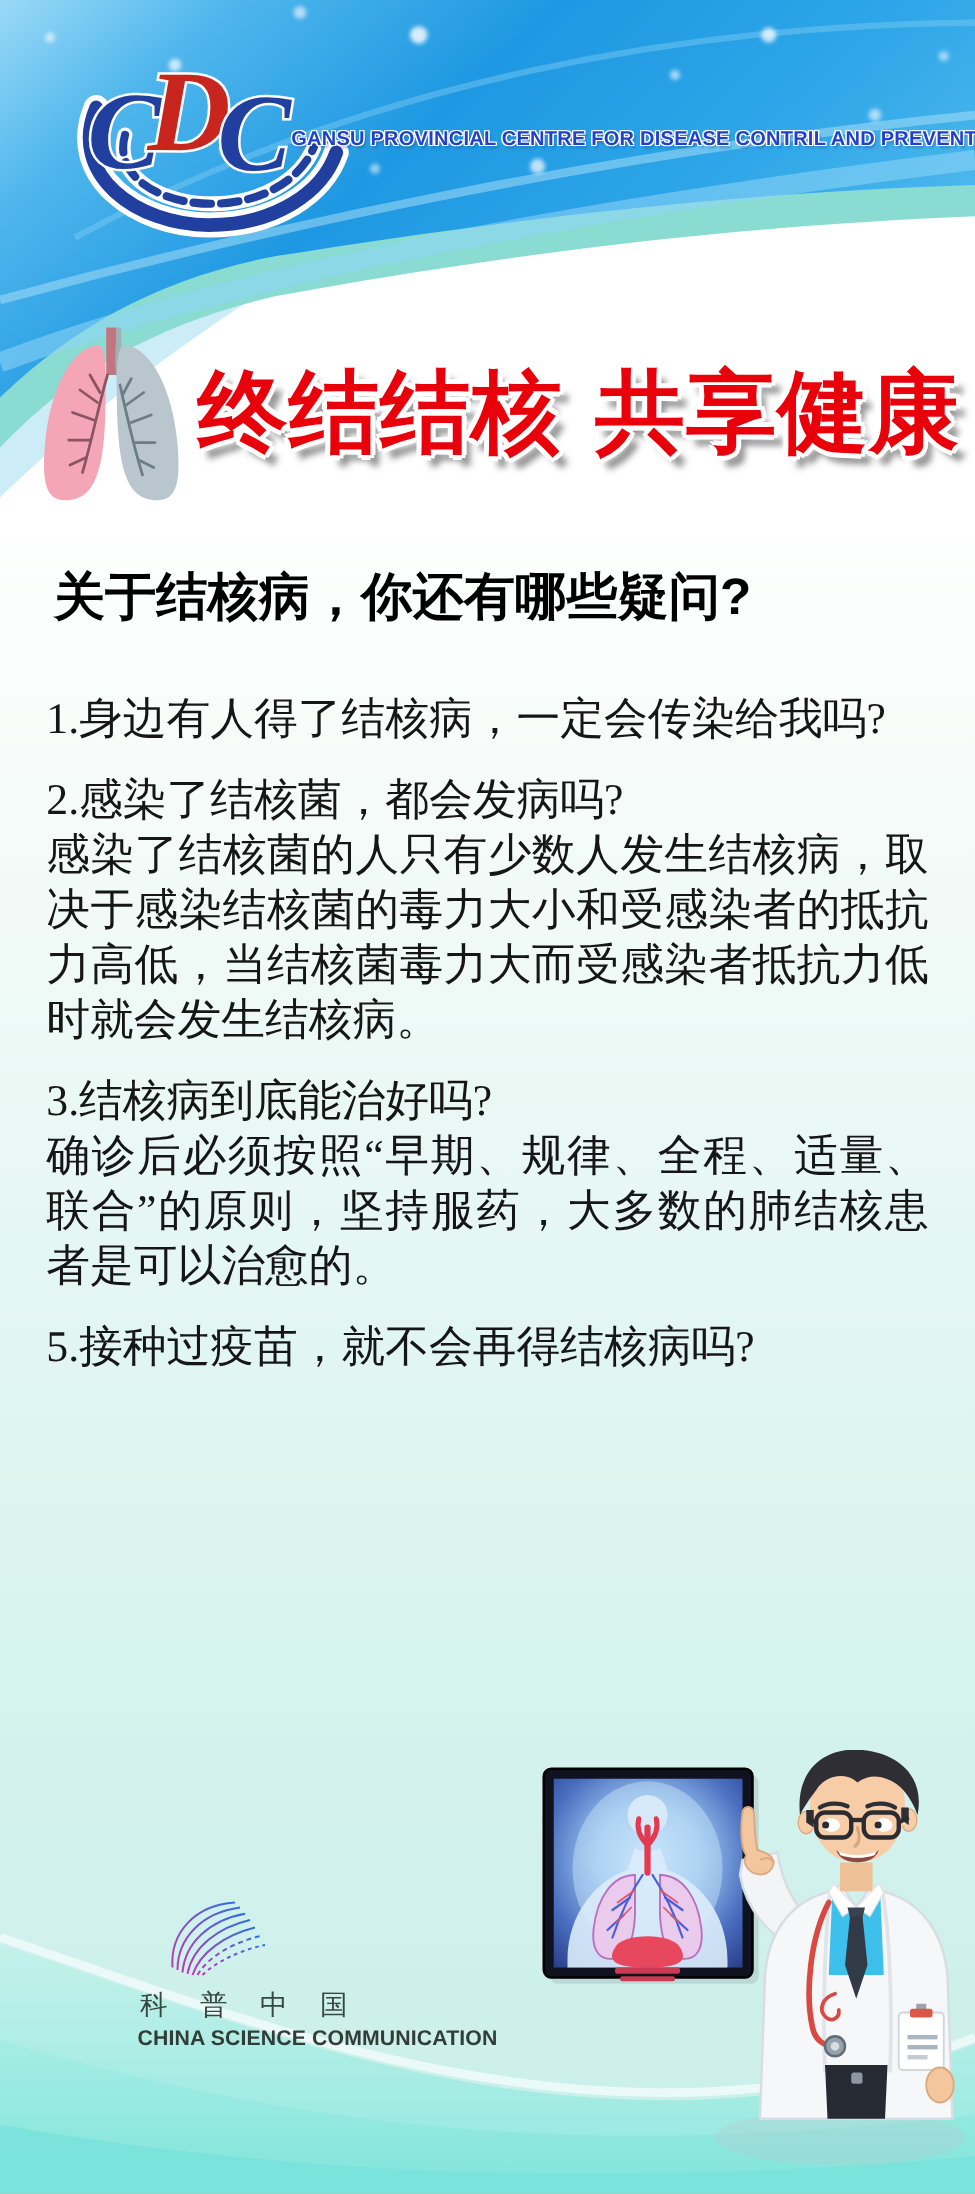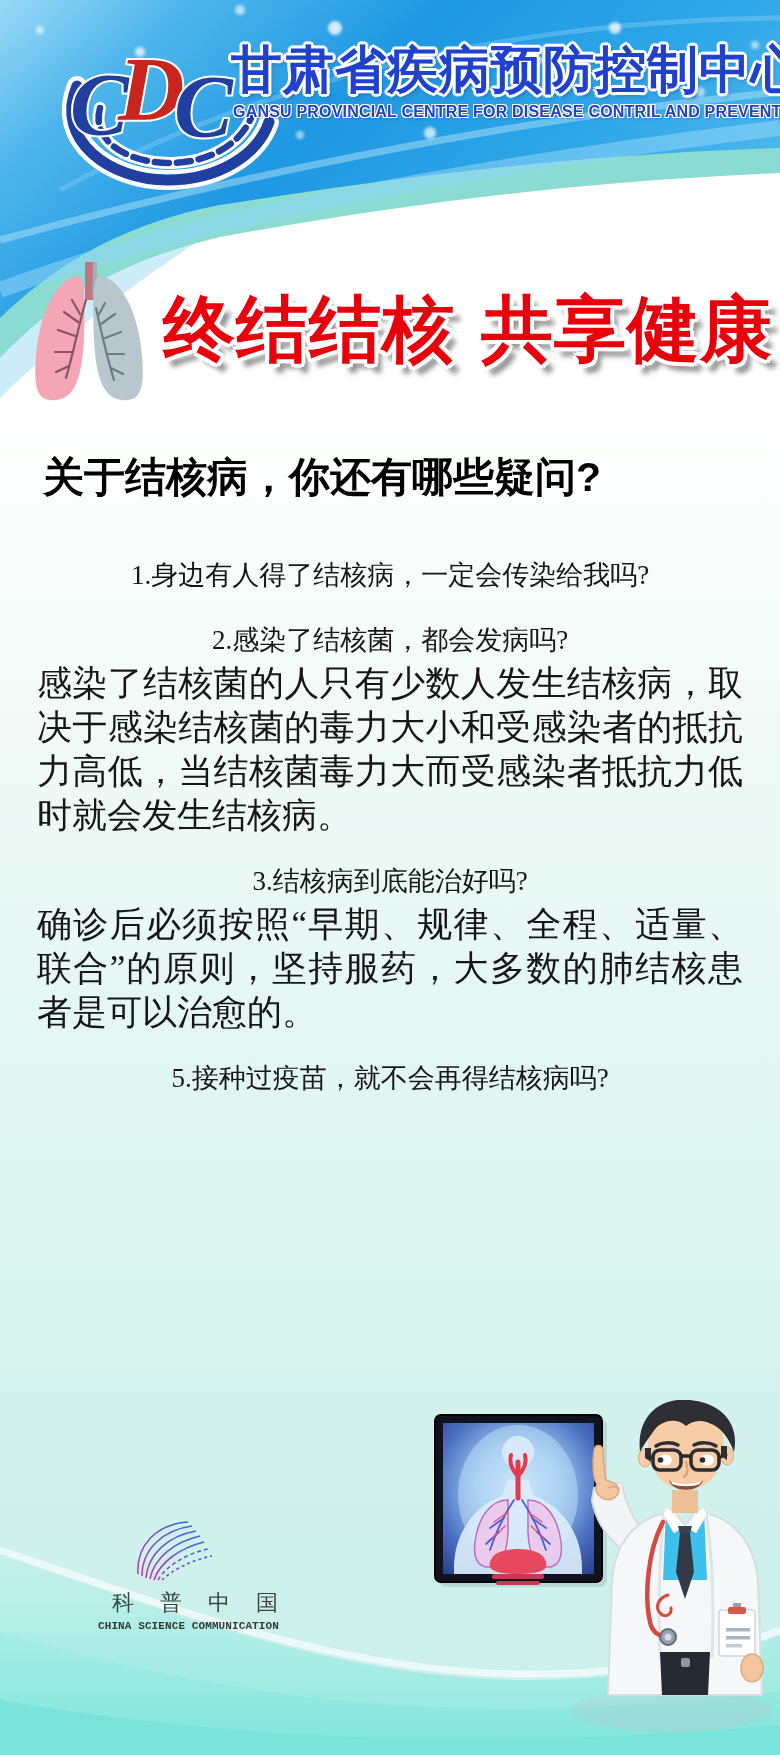--- a/index.html
+++ b/index.html
@@ -16,44 +16,44 @@
     text-shadow:-2px -2px 0 #fff,2px -2px 0 #fff,-2px 2px 0 #fff,2px 2px 0 #fff,-3px 0 0 #fff,3px 0 0 #fff,0 -3px 0 #fff,0 3px 0 #fff,3px 4px 4px rgba(40,70,130,.45);
   }
   .hdr-en{
     position:absolute;left:233px;top:103px;width:530px;z-index:3;
     font-size:16px;font-weight:bold;color:#1f41cc;letter-spacing:.2px;white-space:nowrap;
     font-family:"Liberation Sans","DejaVu Sans",sans-serif;
     text-shadow:-1px -1px 0 #fff,1px -1px 0 #fff,-1px 1px 0 #fff,1px 1px 0 #fff,2px 2px 2px rgba(40,70,130,.4);
   }
   .lungs{position:absolute;left:28px;top:260px;z-index:3;}
   .main-title{
-    position:absolute;left:158px;top:282px;width:615px;z-index:3;text-align:right;
+    position:absolute;left:158px;top:282px;width:615px;z-index:3;text-align:left;
     font-size:72px;font-weight:bold;color:#e8000b;letter-spacing:1px;white-space:nowrap;
     font-family:"DejaVu Serif","Liberation Serif",serif;
     text-shadow:-3px -3px 0 #fff,3px -3px 0 #fff,-3px 3px 0 #fff,3px 3px 0 #fff,-4px 0 0 #fff,4px 0 0 #fff,0 -4px 0 #fff,0 4px 0 #fff,7px 9px 5px rgba(110,110,110,.75);
   }
   .subtitle{
     position:absolute;left:0;top:450px;width:644px;z-index:3;text-align:center;
     font-size:41px;font-weight:bold;color:#000;
     font-family:"Liberation Sans","DejaVu Sans",sans-serif;
   }
   .content{position:absolute;left:37px;top:553px;width:706px;z-index:3;color:#161616;}
   .qa-item{margin:0 0 21px 0;}
-  .question{font-size:27px;line-height:44px;text-align:center;}
+  .question{font-size:35px;line-height:44px;text-align:left;}
   .answer{font-size:35px;line-height:44px;text-align:justify;text-align-last:left;}
   .scene{position:absolute;left:0;top:1400px;z-index:2;}
   .kepu{position:absolute;left:98px;top:1516px;width:190px;z-index:4;text-align:left;}
   .kepu-wing{margin-left:28px;}
   .kepu-cn{
     font-size:22px;color:#37473f;letter-spacing:26px;margin-left:14px;white-space:nowrap;
     font-family:"Liberation Sans","DejaVu Sans",sans-serif;
   }
   .kepu-en{
-    font-size:11px;font-weight:bold;color:#333d38;letter-spacing:.1px;margin-top:2px;white-space:nowrap;
-    font-family:Liberation Mono, monospace;
+    font-size:17px;font-weight:bold;color:#333d38;letter-spacing:.1px;margin-left:12px;margin-top:2px;white-space:nowrap;
+    font-family:Liberation Sans, sans-serif;
   }
 </style>
 </head>
 <body>
 
 <div class="poster">
 
   <svg class="hdr-svg" width="780" height="420" viewBox="0 0 780 420">
     <defs>
       <linearGradient id="blueG" x1="0%" y1="0%" x2="100%" y2="45%">
@@ -97,21 +97,20 @@
       <path d="M25,58 C2,112 58,152 115,152 C168,152 206,126 217,94" stroke="#ffffff" stroke-width="20" fill="none" stroke-linecap="round"></path>
       <path d="M25,58 C2,112 58,152 115,152 C168,152 206,126 217,94" stroke="#203f9e" stroke-width="11" fill="none" stroke-linecap="round"></path>
       <path d="M48,80 C38,115 80,136 120,135 C158,134 188,116 199,90" stroke="#ffffff" stroke-width="12" fill="none" stroke-linecap="round"></path>
       <path d="M48,80 C38,115 80,136 120,135 C158,134 188,116 199,90" stroke="#203f9e" stroke-width="6.5" fill="none" stroke-dasharray="14 8" stroke-linecap="round"></path>
       <text x="18" y="106" font-family="'Liberation Serif','DejaVu Serif',serif" font-size="88" font-weight="bold" font-style="italic" fill="#203f9e" stroke="#ffffff" stroke-width="4" paint-order="stroke">C</text>
       <text x="66" y="92" font-family="'Liberation Serif','DejaVu Serif',serif" font-size="92" font-weight="bold" font-style="italic" fill="#c8251f" stroke="#ffffff" stroke-width="4" paint-order="stroke">D</text>
       <text x="122" y="108" font-family="'Liberation Serif','DejaVu Serif',serif" font-size="88" font-weight="bold" font-style="italic" fill="#203f9e" stroke="#ffffff" stroke-width="4" paint-order="stroke">C</text>
     </g>
   </svg>
 
-  <div class="hdr-cn">甘肃省疾病预防控制中心</div>
   <div class="hdr-en">GANSU PROVINCIAL CENTRE FOR DISEASE CONTRIL AND PREVENTION</div>
 
   <svg class="lungs" width="122" height="150" viewBox="0 0 122 150">
     <path d="M57,2 L65,2 L65,40 L57,40 Z" fill="#c2747f"></path>
     <path d="M65,2 L69,2 C69,20 69,30 76,42 L68,48 C62,38 65,20 65,2 Z" fill="#9fb0b6"></path>
     <path d="M50,16 C30,18 12,50 8,95 C5,130 10,142 28,140 C46,138 54,120 56,78 C57,46 58,15 50,16 Z" fill="#f4a6b6"></path>
     <path d="M72,16 C92,18 110,50 114,95 C117,130 112,142 94,140 C76,138 68,120 66,78 C65,46 64,15 72,16 Z" fill="#b9c6cd"></path>
     <g stroke="#8a5560" stroke-width="2.2" fill="none" stroke-linecap="round">
       <path d="M58,40 C52,60 46,90 38,118"></path>
         <path d="M50,62 L36,52"></path>

